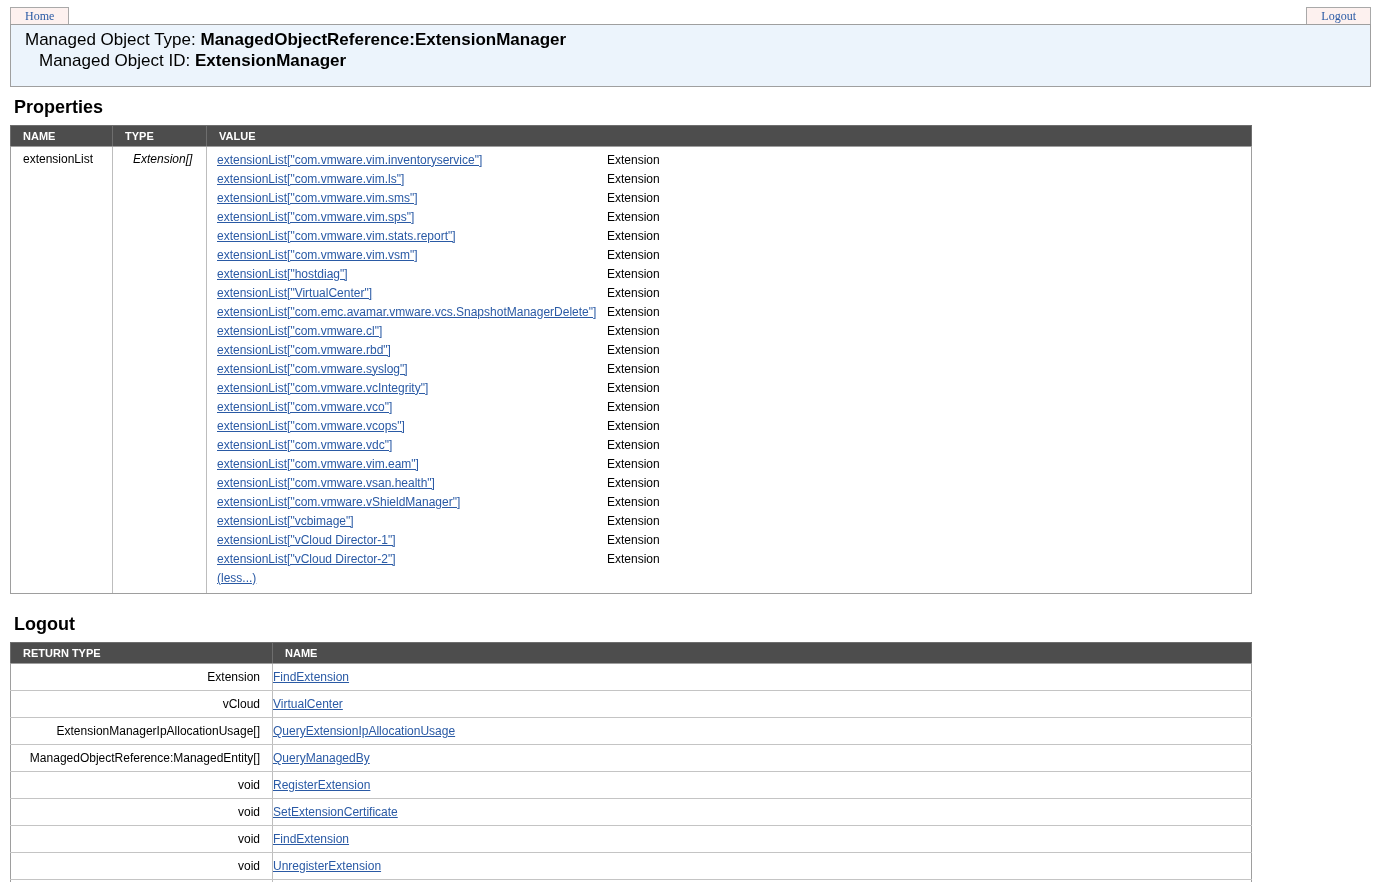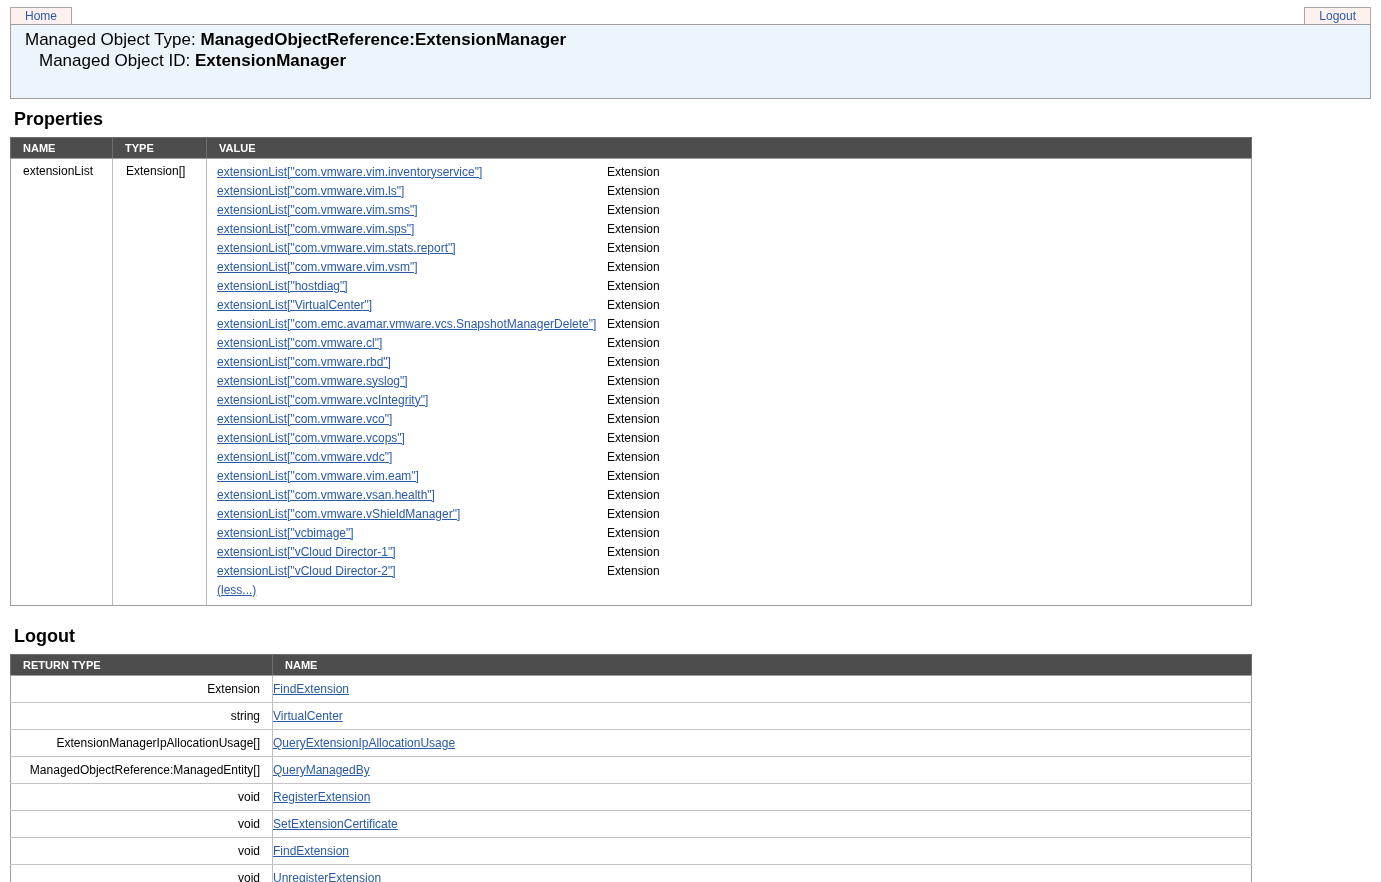--- a/index.html
+++ b/index.html
@@ -6,41 +6,41 @@
   body{
     width:1381px;height:882px;
     font-family:"Liberation Sans","DejaVu Sans",sans-serif;
     color:#000;
     overflow:hidden;
   }
   .page{width:1381px;position:relative;}
   
   .tab-bar{
     display:flex;justify-content:space-between;align-items:flex-end;
-    padding:7px 10px 0 10px;height:17px;
+    padding:7px 10px 0 10px;height:17px;font-family:Liberation Serif, serif;
   }
   .tab{
     display:inline-block;
     background:#fdf1ef;
     border:1px solid #a9a9a9;
     border-bottom:none;
     font-size:12px;
     color:#2a5aa5;
     padding:1px 14px 1px 14px;
     text-decoration:none;
     cursor:pointer;
     line-height:14px;
   }
   .tab.home{margin-left:0;}
   
   .header-box{
     margin:0 10px;
     background:#ecf4fc;
     border:1px solid #9f9f9f;
-    height:75px;
+    height:63px;
     box-sizing:border-box;
     padding-top:5px;
   }
   .title-line{
     padding-left:14px;
     font-size:17px;
     line-height:20px;
   }
   .title-line b{font-weight:bold;}
   .id-line{
@@ -77,21 +77,21 @@
     border-bottom:1px solid #9e9e9e;
   }
   
   .props .c-name{width:89px;}
   .props .c-type{width:81px;}
   .props td{
     vertical-align:top;
     border:1px solid #bdbdbd;
   }
   .props td.cell-name{padding:5px 0 6px 12px;}
-  .props td.cell-type{padding:5px 0 6px 13px;}
+  .props td.cell-type{padding:5px 0 6px 20px;font-style:italic;}
   .props td.cell-value{padding:3px 0 6px 10px;}
   .props tr td:first-child, .methods tr td:first-child{border-left:1px solid #9e9e9e;}
   .props tr td:last-child, .methods tr td:last-child{border-right:1px solid #9e9e9e;}
   .props tbody td{border-bottom:1px solid #9e9e9e;}
   .value-row{
     display:flex;
     height:19px;
     align-items:center;
   }
   .value-row .vlink{width:390px;flex:0 0 390px;}
@@ -253,21 +253,21 @@
         <th class="m-ret">RETURN TYPE</th>
         <th class="m-name">NAME</th>
       </tr>
     </thead>
     <tbody id="methods-body">
         <tr>
           <td class="m-ret-cell">Extension</td>
           <td class="m-name-cell"><a class="blue-link" href="#">FindExtension</a></td>
         </tr>
         <tr>
-          <td class="m-ret-cell">string</td>
+          <td class="m-ret-cell">vCloud</td>
           <td class="m-name-cell"><a class="blue-link" href="#">VirtualCenter</a></td>
         </tr>
         <tr>
           <td class="m-ret-cell">ExtensionManagerIpAllocationUsage[]</td>
           <td class="m-name-cell"><a class="blue-link" href="#">QueryExtensionIpAllocationUsage</a></td>
         </tr>
         <tr>
           <td class="m-ret-cell">ManagedObjectReference:ManagedEntity[]</td>
           <td class="m-name-cell"><a class="blue-link" href="#">QueryManagedBy</a></td>
         </tr>

